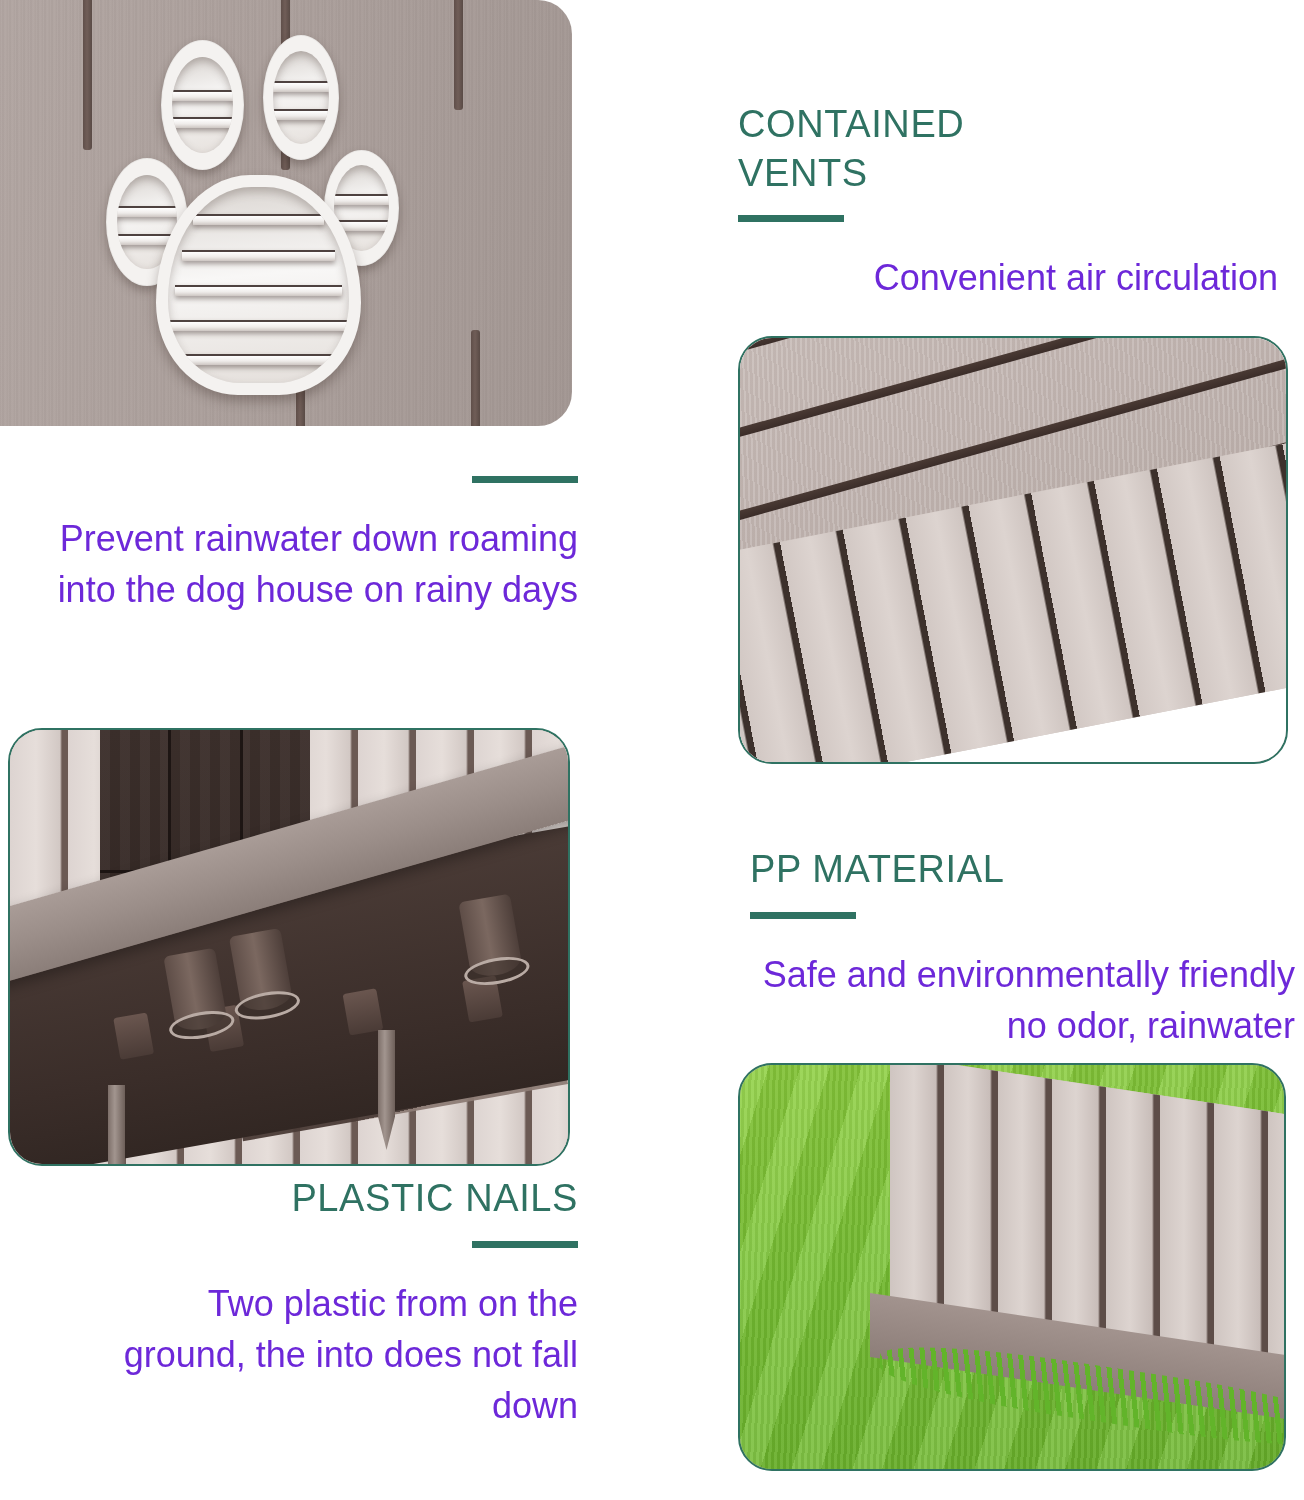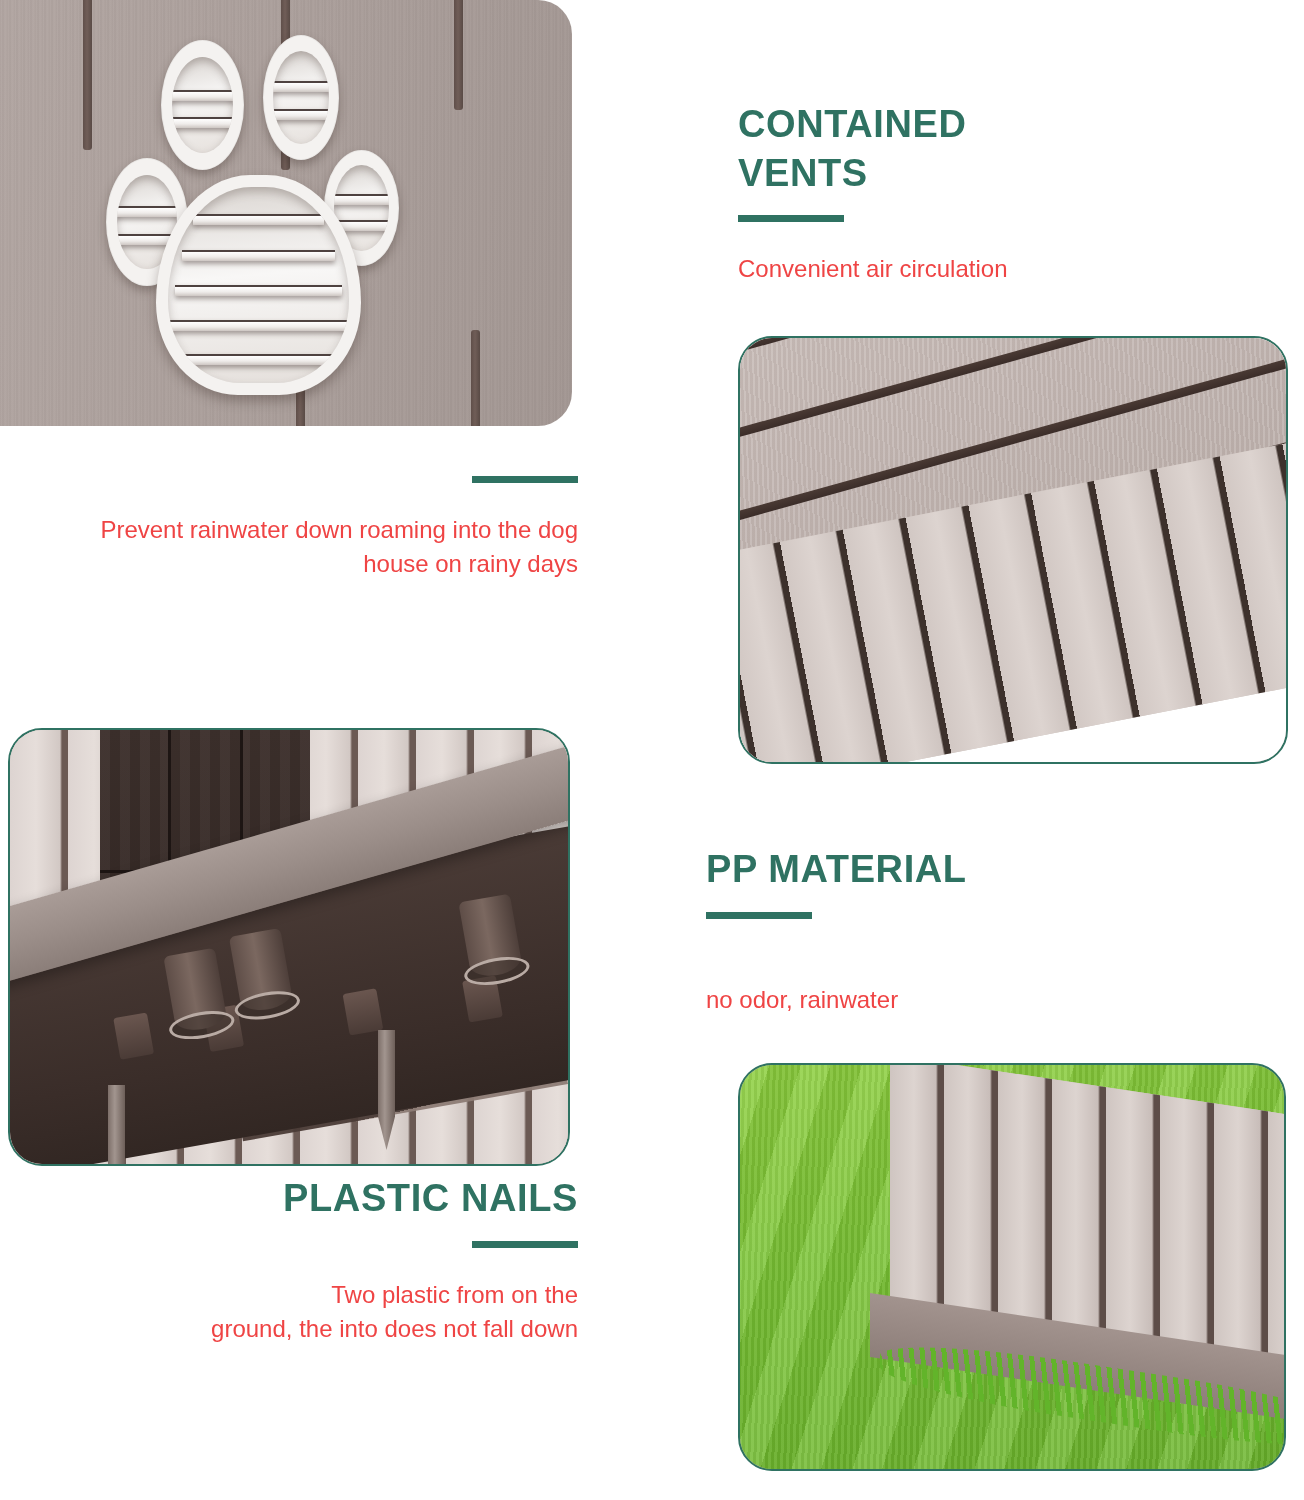--- a/index.html
+++ b/index.html
@@ -12,37 +12,38 @@
     overflow: hidden;
     position: relative;
   }
 
   .canvas { position: relative; width: 1304px; height: 1500px; }
 
   
   .block { position: absolute; }
   .heading {
     color: #2f7262;
-    font-weight: bold;
+    font-weight: normal;
     font-size: 38px;
     letter-spacing: 0.6px;
     line-height: 1.28;
     text-transform: uppercase;
   }
   .rule {
     height: 7px;
     width: 106px;
     background: #2f7262;
     margin-top: 18px;
     margin-bottom: 30px;
   }
   .desc {
-    color: #ef4444;
-    font-size: 24px;
+    color: #6d28d9;
+    font-size: 36px;
     line-height: 1.42;
+    text-align: right;
   }
   .align-right { text-align: right; }
   .align-right .rule { margin-left: auto; }
 
   
   .panel {
     position: absolute;
     overflow: hidden;
     border-radius: 34px;
     background: #b7aeab;
@@ -327,24 +328,24 @@
 
       <span class="groove" style="top:168px;"></span>
       <span class="groove" style="top:250px;"></span>
       <span class="groove" style="top:330px;"></span>
       <span class="groove" style="top:410px;"></span>
     </div>
     <div class="fascia"></div>
     <div class="wall-siding"></div>
   </div>
 
-  <div class="block" style="left:706px; top:845px; width:545px;">
+  <div class="block" style="left:750px; top:845px; width:545px;">
     <div class="heading">PP MATERIAL</div>
     <div class="rule"></div>
-    <div class="desc"><br><span>no odor, rainwater</span></div>
+    <div class="desc"><span>Safe and environmentally friendly</span><br><span>no odor, rainwater</span></div>
   </div>
 
   <div class="panel bordered" id="panel-nails">
     <div class="nails-siding"></div>
     <div class="dark-door">
       <span class="v-split" style="left:68px;"></span>
       <span class="v-split" style="left:140px;"></span>
     </div>
 
     <div class="louvers"></div>

